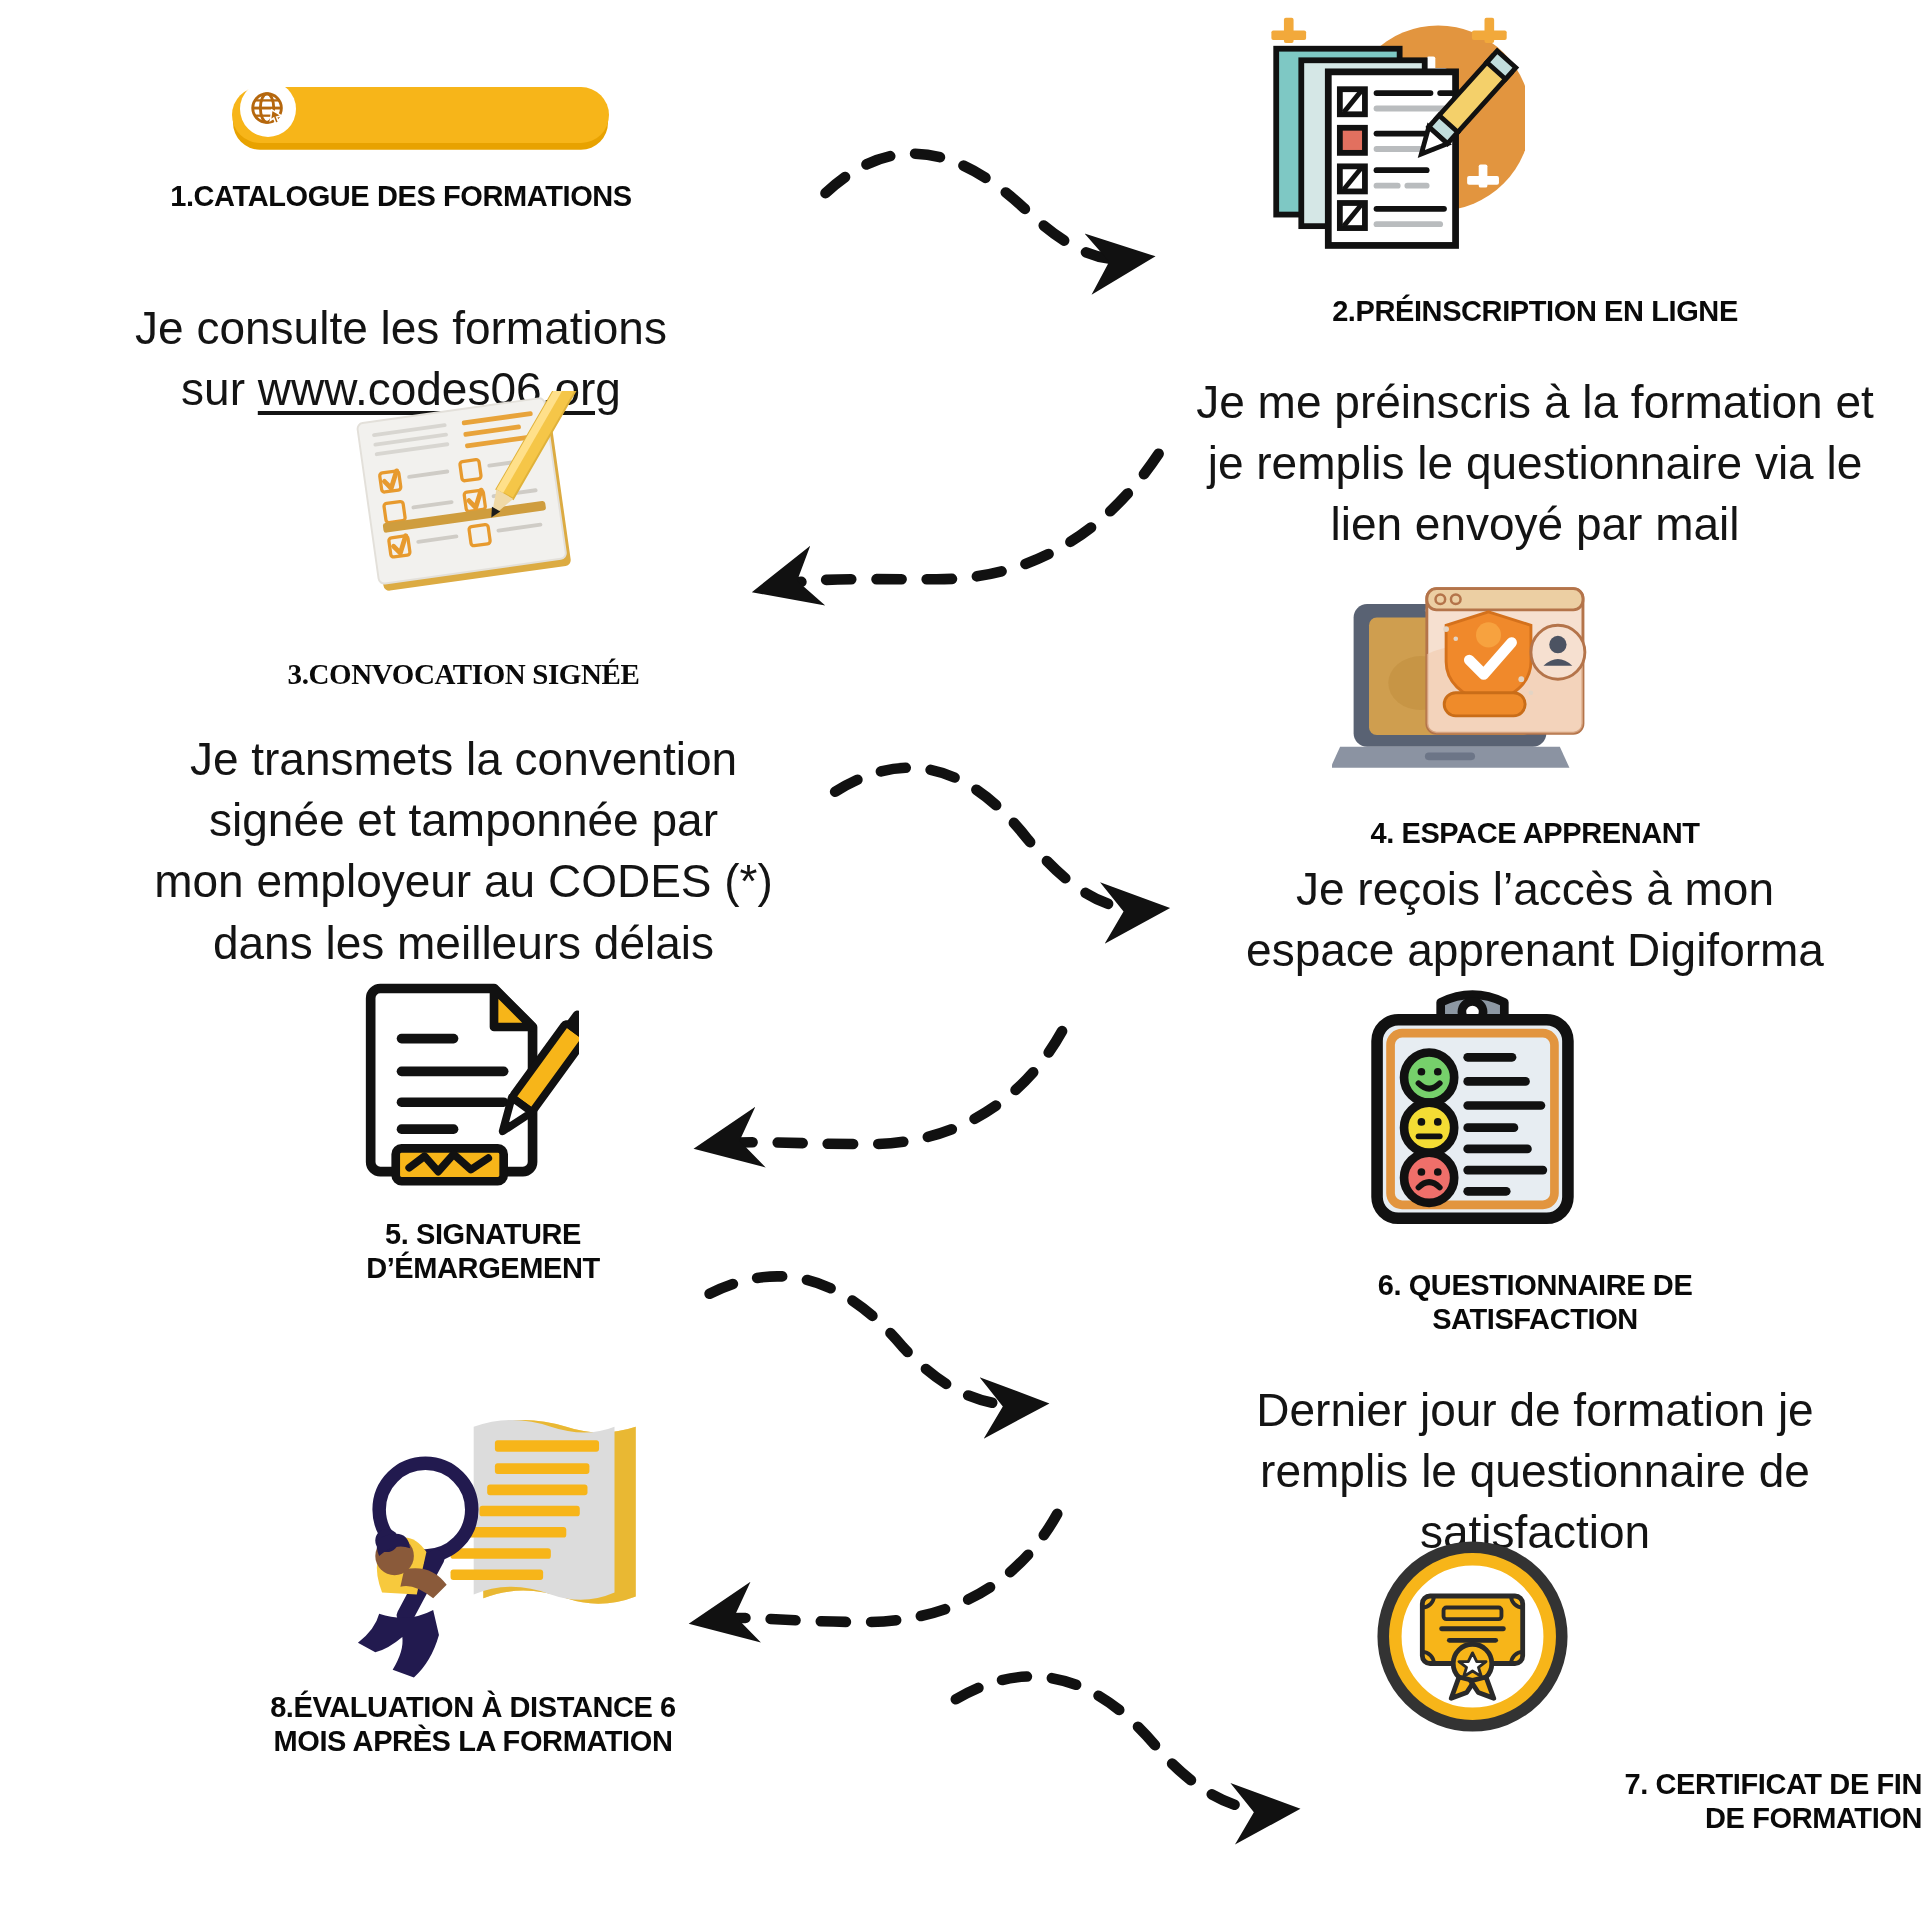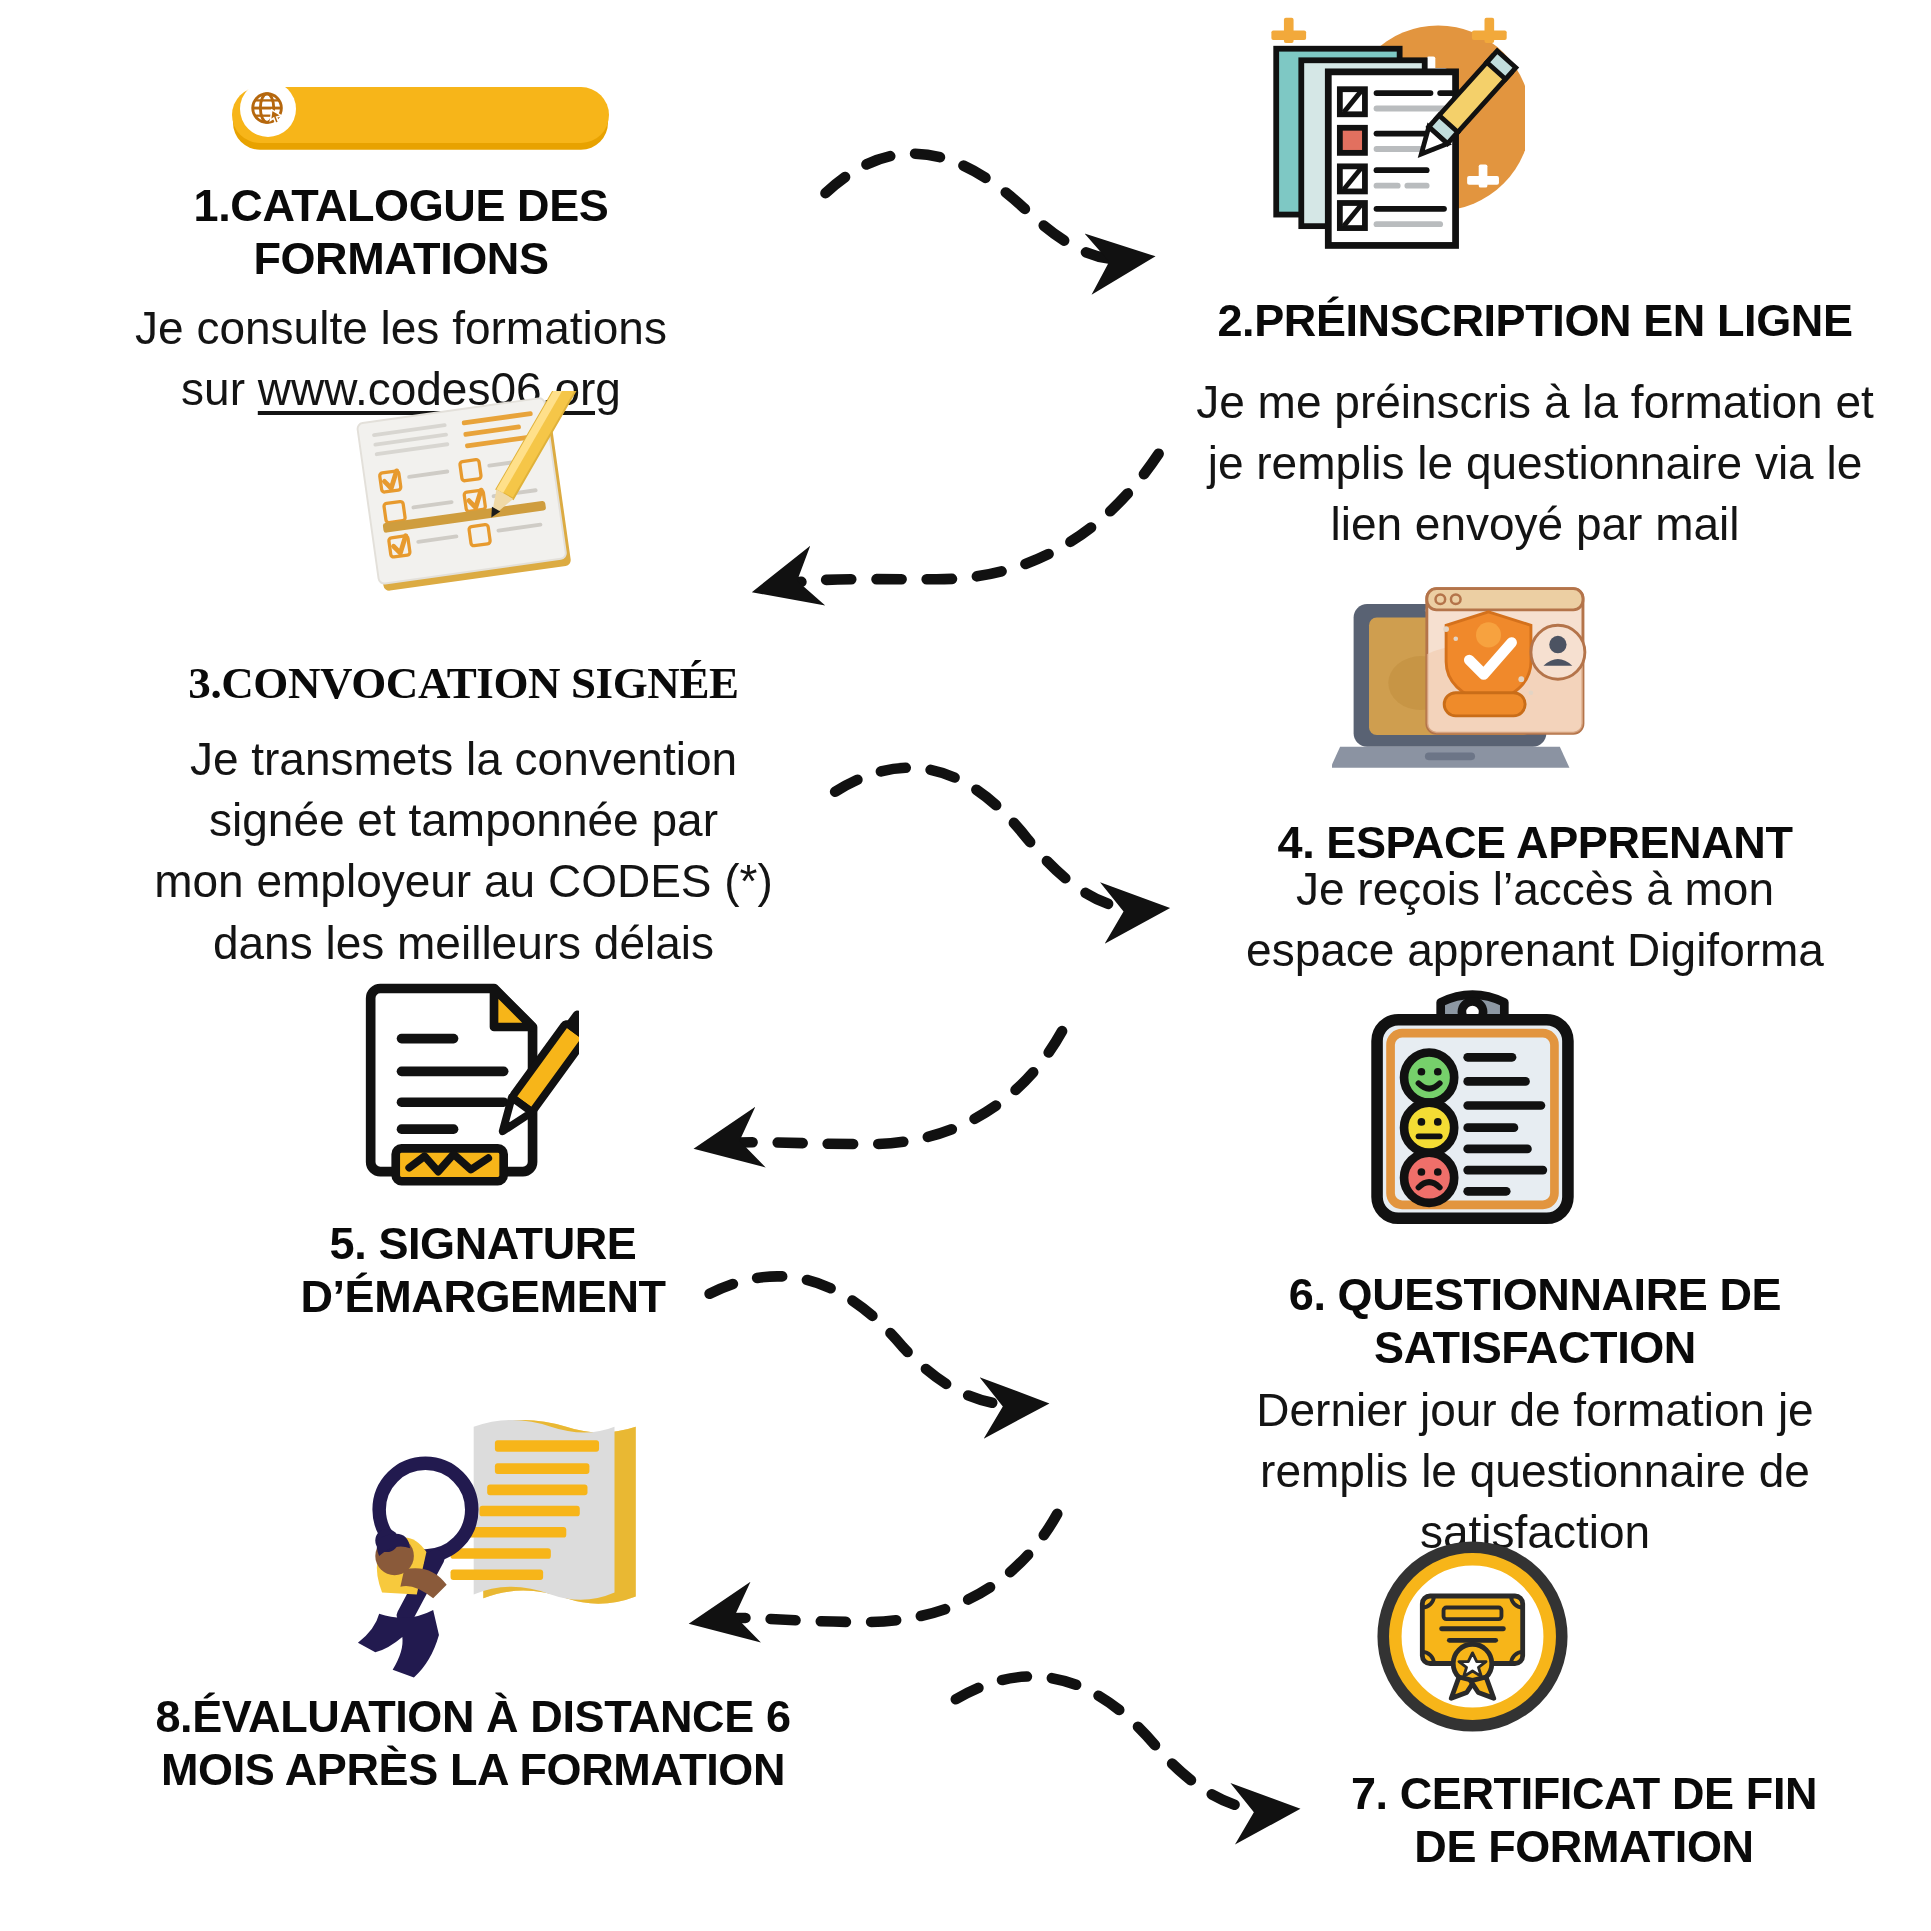--- a/index.html
+++ b/index.html
@@ -8,21 +8,21 @@
     background:#ffffff;
     font-family:"Liberation Sans", sans-serif;
     color:#0d0d0d;
     overflow:hidden;
     position:relative;
   }
   .stage{position:absolute;inset:0;}
   .node{position:absolute;}
   .title{
     font-weight:bold;
-    font-size:45px;
+    font-size:29px;
     letter-spacing:-0.4px;
     line-height:1.18;
     text-align:center;
     color:#0a0a0a;
     white-space:pre-line;
   }
   .body{
     font-size:46px;
     font-weight:400;
     line-height:1.33;
@@ -304,21 +304,21 @@
         <line x1="68" y1="92" x2="132" y2="92"></line>
         <line x1="76" y1="104" x2="124" y2="104"></line>
       </g>
       <circle cx="100" cy="128" r="20" fill="#f7b519" stroke="#2a2a2a" stroke-width="5"></circle>
       <path d="M86 142 l-8 22 l16 -6 l8 -12 z" fill="#f7b519" stroke="#2a2a2a" stroke-width="5" stroke-linejoin="round"></path>
       <path d="M114 142 l8 22 l-16 -6 l-8 -12 z" fill="#f7b519" stroke="#2a2a2a" stroke-width="5" stroke-linejoin="round"></path>
       <path d="M100 117 l4.4 9 h9.6 l-7.8 6 l3 9.6 l-9.2 -5.8 l-9.2 5.8 l3 -9.6 l-7.8 -6 h9.6 z" fill="#ffffff" stroke="#2a2a2a" stroke-width="3" stroke-linejoin="round"></path>
     </svg>
   </div>
 
-  <div class="node title" style="left:1246px;top:1767px;width:676px;text-align:center;">7. CERTIFICAT DE FIN
+  <div class="node title" style="left:1246px;top:1767px;width:676px;text-align:right;">7. CERTIFICAT DE FIN
 DE FORMATION</div>
 
   <div class="node" style="left:290px;top:1390px;">
     <svg width="377" height="299" viewBox="0 0 390 310">
       <path d="M200 38 q40 -14 86 0 q36 12 72 0 v176 q-36 14 -72 2 q-46 -16 -86 0 z" fill="#f7b519"></path>
       <path d="M200 38 q40 -14 86 0 q36 12 72 0 v176 q-36 14 -72 2 q-46 -16 -86 0 z" fill="#dcbb4e" opacity=".5"></path>
       <path d="M190 38 q40 -14 80 0 q36 12 66 0 v172 q-32 14 -66 2 q-42 -16 -80 0 z" fill="#dcdcdc"></path>
       <g fill="#f7b519">
         <rect x="212" y="52" width="108" height="12" rx="3"></rect>
         <rect x="212" y="76" width="98" height="11" rx="3"></rect>

